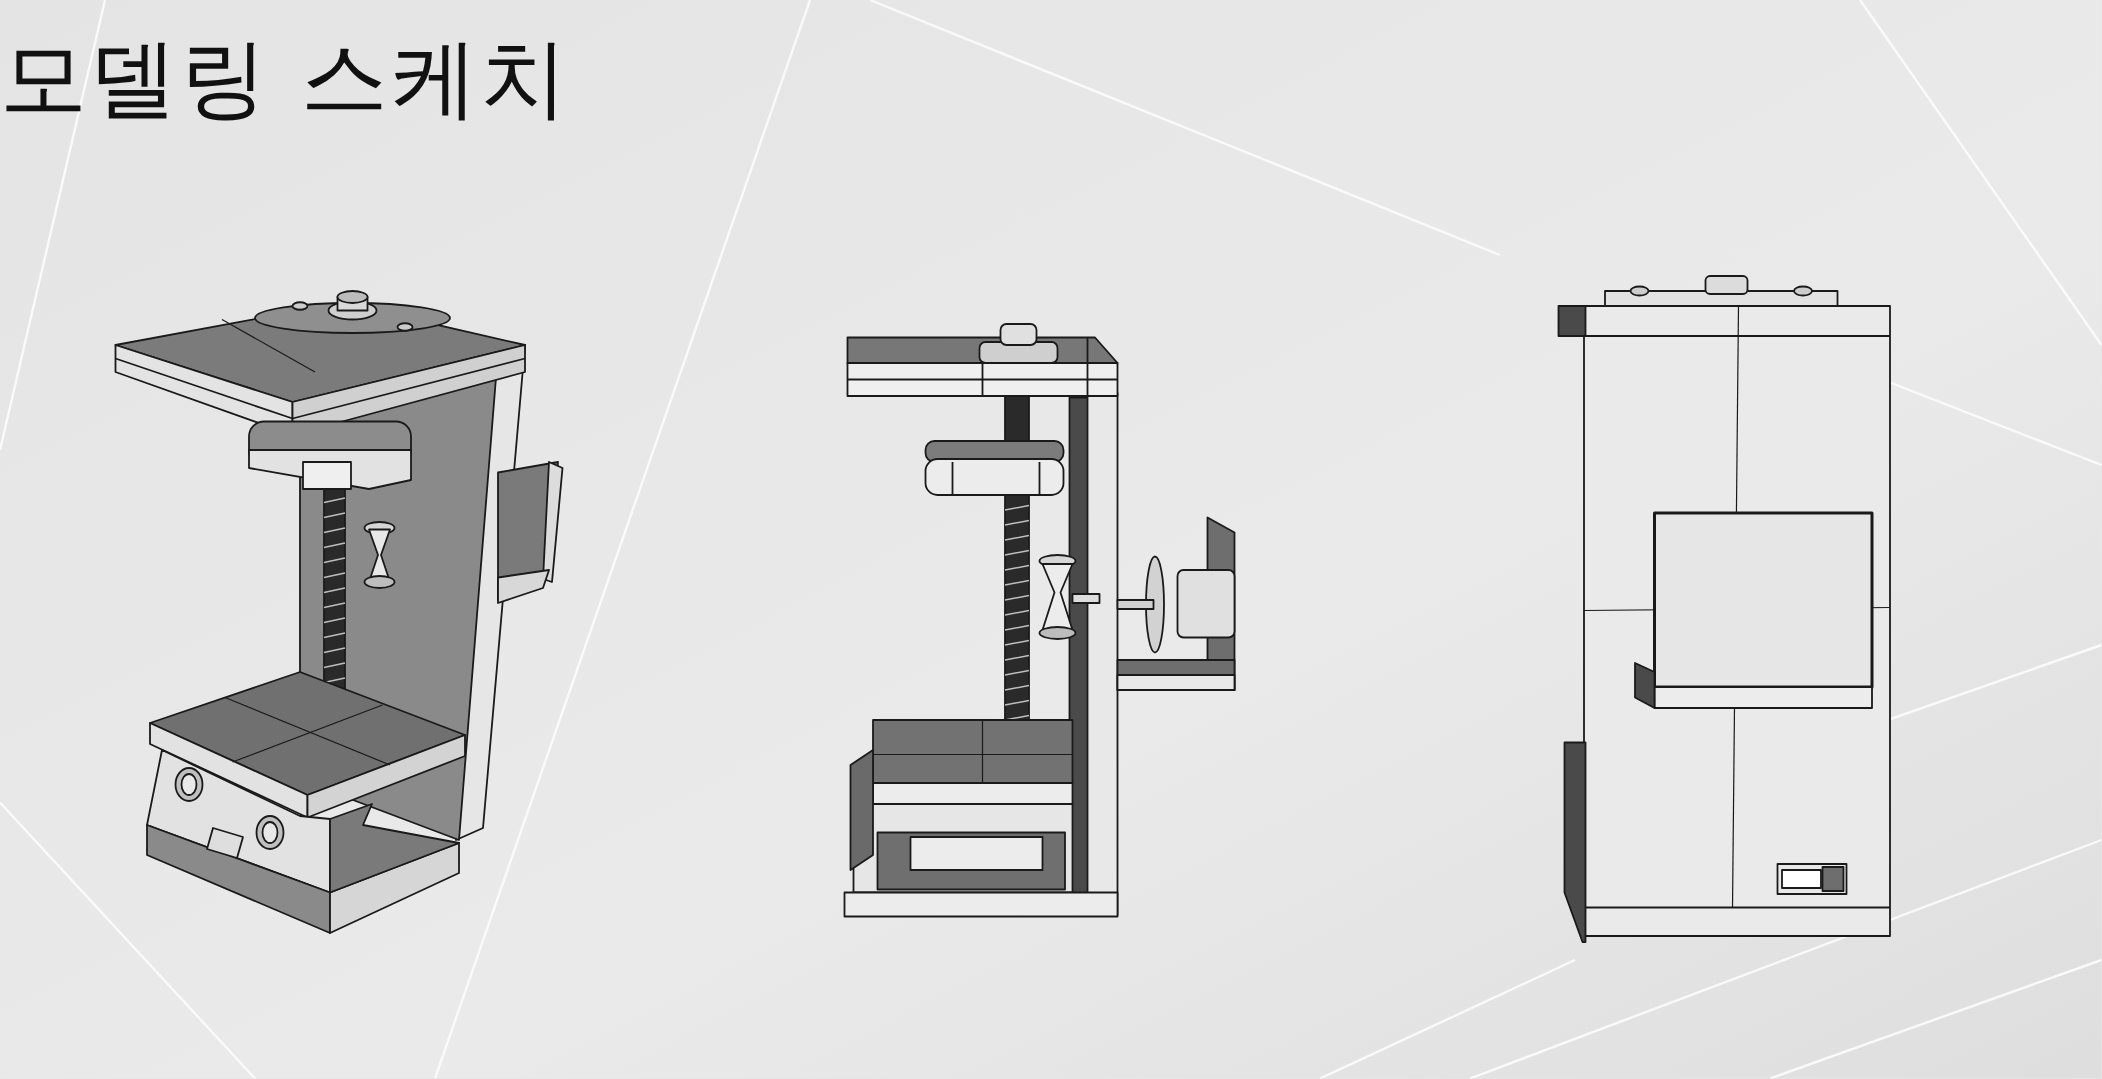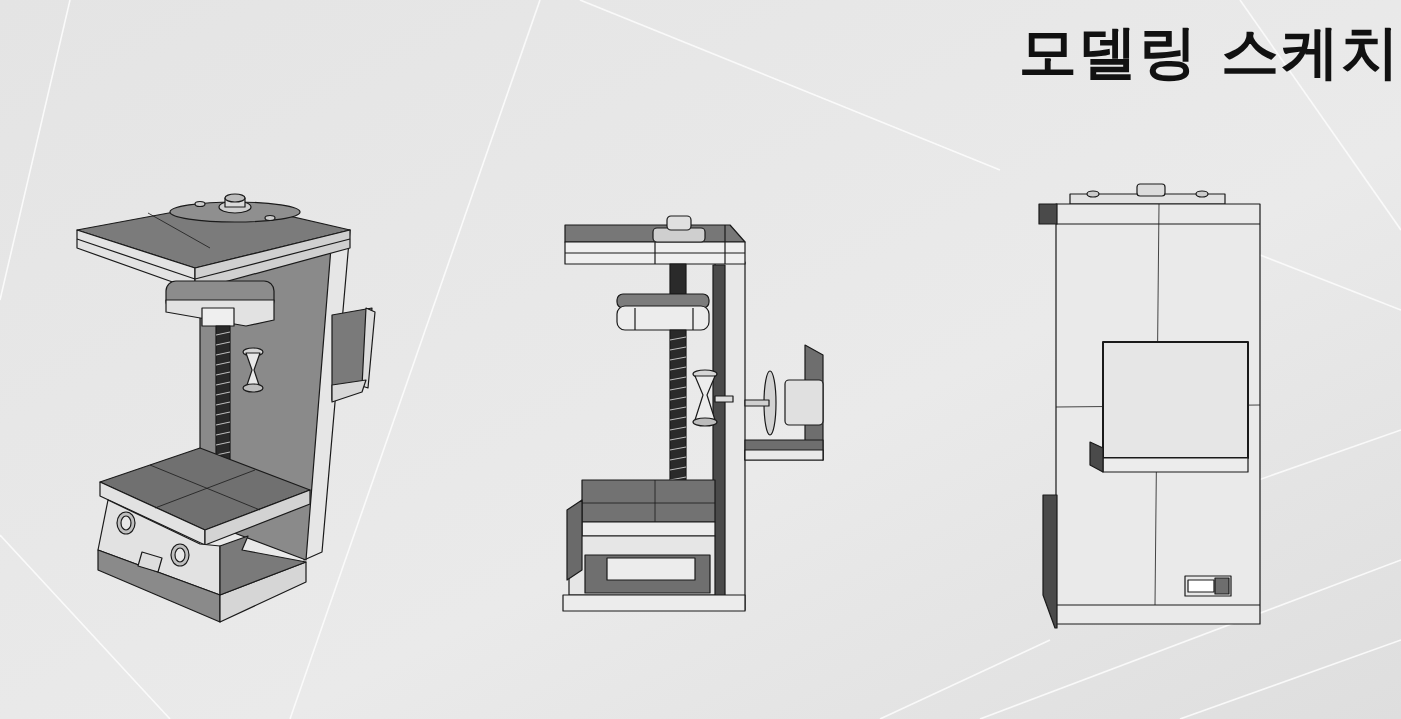--- a/index.html
+++ b/index.html
@@ -4,21 +4,21 @@
 <style>
   html, body { margin: 0; padding: 0; }
   body {
     width: 1401px; height: 719px; overflow: hidden; position: relative;
     background: #e6e6e6;
     font-family: "DejaVu Sans", sans-serif;
   }
   .bg { position: absolute; left: 0; top: 0; width: 1401px; height: 719px; }
   .title {
     position: absolute; left: 0; width: 1401px; top: 14px;
-    text-align: right; font-size: 58px; font-weight: bold; color: #111;
+    text-align: left; font-size: 58px; font-weight: normal; color: #111;
     letter-spacing: 2px; font-family: "DejaVu Sans", sans-serif;
   }
   .view { position: absolute; }
   #view-iso { left: 70px; top: 190px; width: 320px; height: 445px; }
   #view-side { left: 555px; top: 210px; width: 285px; height: 405px; }
   #view-back { left: 1035px; top: 180px; width: 235px; height: 450px; }
   svg .k { stroke: #1a1a1a; stroke-width: 1.2; stroke-linejoin: round; }
 </style>
 </head>
 <body>

